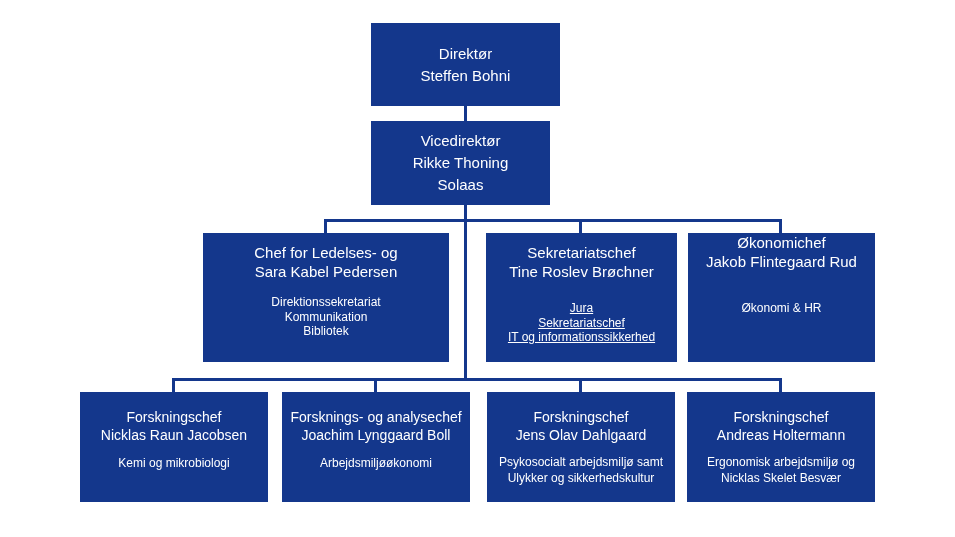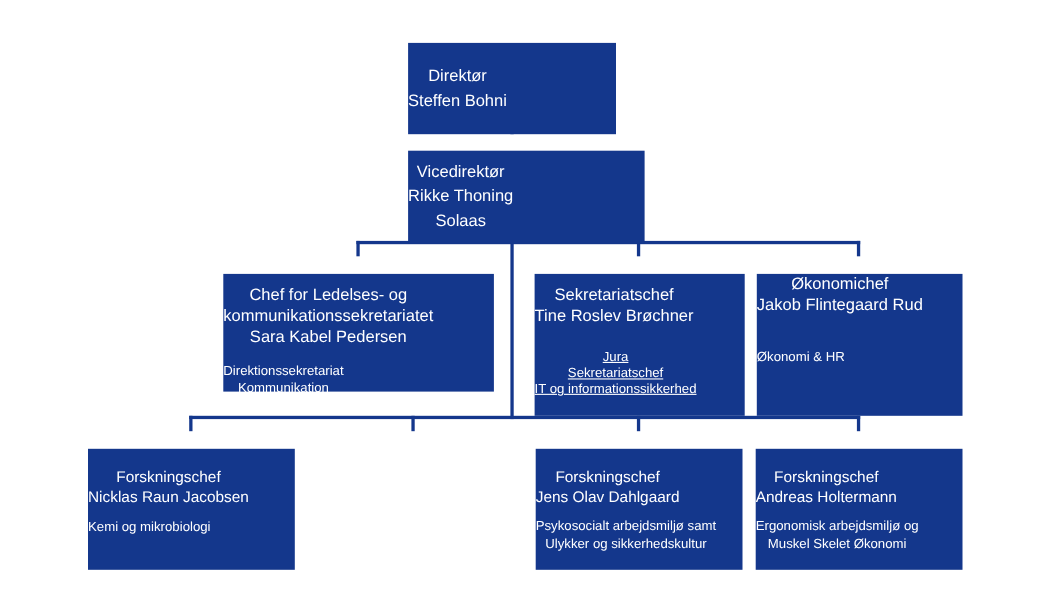--- a/index.html
+++ b/index.html
@@ -8,23 +8,22 @@
     --text:#FFFFFF;
     --bg:#FFFFFF;
   }
   html,body{margin:0;padding:0;background:var(--bg);}
   .stage{
     position:relative;width:955px;height:537px;background:var(--bg);
     font-family:"Liberation Sans",sans-serif;overflow:hidden;
   }
   .node{
     position:absolute;background:var(--box);color:var(--text);
-    text-align:center;display:flex;flex-direction:column;align-items:flex-start;
+    text-align:center;display:flex;flex-direction:column;align-items:center;
     box-sizing:border-box;
-    margin-top:16px;
   }
   .node.center{justify-content:center;}
   .title{font-size:15px;line-height:19px;}
   .lvl12 .title{font-size:15px;line-height:22px;}
   .lvl4 .title{font-size:14px;line-height:18px;}
   .subs{font-size:12px;line-height:14.5px;}
   .lvl4 .subs{font-size:12px;line-height:16px;}
   .cline{position:absolute;background:var(--line);}
 </style>
 </head>
@@ -44,32 +43,31 @@
   <div class="cline" style="left:579px;top:378px;width:3px;height:14px;"></div>
   <div class="cline" style="left:779px;top:378px;width:3px;height:14px;"></div>
 
   <div class="node lvl12 center" style="left:371px;top:23px;width:189px;height:83px;">
     <div class="title">
       <div>Direktør</div>
       <div>Steffen Bohni</div>
     </div>
   </div>
 
-  <div class="node lvl12 center" style="left:371px;top:121px;width:215px;height:84px;">
+  <div class="node lvl12 center" style="left:371px;top:121px;width:179px;height:84px;">
     <div class="title">
       <div>Vicedirektør</div>
       <div>Rikke Thoning</div>
       <div>Solaas</div>
     </div>
   </div>
 
-  <div class="node" style="left:203px;top:233px;width:246px;height:107px;padding-top:10px;">
+  <div class="node" style="left:203px;top:233px;width:246px;height:129px;padding-top:10px;">
     <div class="title">
       <div>Chef for Ledelses- og</div>
-      <div>kommunikationssekretariatet</div>
       <div>Sara Kabel Pedersen</div>
     </div>
     <div class="subs" style="margin-top:14px;">
       <div>Direktionssekretariat</div>
       <div>Kommunikation</div>
       <div>Bibliotek</div>
     </div>
   </div>
 
   <div class="node" style="left:486px;top:233px;width:191px;height:129px;padding-top:10px;">
@@ -97,36 +95,45 @@
   <div class="node lvl4" style="left:80px;top:392px;width:188px;height:110px;padding-top:16px;">
     <div class="title">
       <div>Forskningschef</div>
       <div>Nicklas Raun Jacobsen</div>
     </div>
     <div class="subs" style="margin-top:11px;">
       <div>Kemi og mikrobiologi</div>
     </div>
   </div>
 
+  <div class="node lvl4" style="left:282px;top:392px;width:188px;height:110px;padding-top:16px;">
+    <div class="title">
+      <div>Forsknings- og analysechef</div>
+      <div>Joachim Lynggaard Boll</div>
+    </div>
+    <div class="subs" style="margin-top:11px;">
+      <div>Arbejdsmiljøøkonomi</div>
+    </div>
+  </div>
 
   <div class="node lvl4" style="left:487px;top:392px;width:188px;height:110px;padding-top:16px;">
     <div class="title">
       <div>Forskningschef</div>
       <div>Jens Olav Dahlgaard</div>
     </div>
     <div class="subs" style="margin-top:10px;">
       <div>Psykosocialt arbejdsmiljø samt</div>
       <div>Ulykker og sikkerhedskultur</div>
     </div>
   </div>
 
   <div class="node lvl4" style="left:687px;top:392px;width:188px;height:110px;padding-top:16px;">
     <div class="title">
       <div>Forskningschef</div>
       <div>Andreas Holtermann</div>
     </div>
     <div class="subs" style="margin-top:10px;">
       <div>Ergonomisk arbejdsmiljø og</div>
-      <div>Muskel Skelet Økonomi</div>
+      <div>Nicklas Skelet Besvær</div>
     </div>
   </div>
 
 </div>
 
 </body></html>

